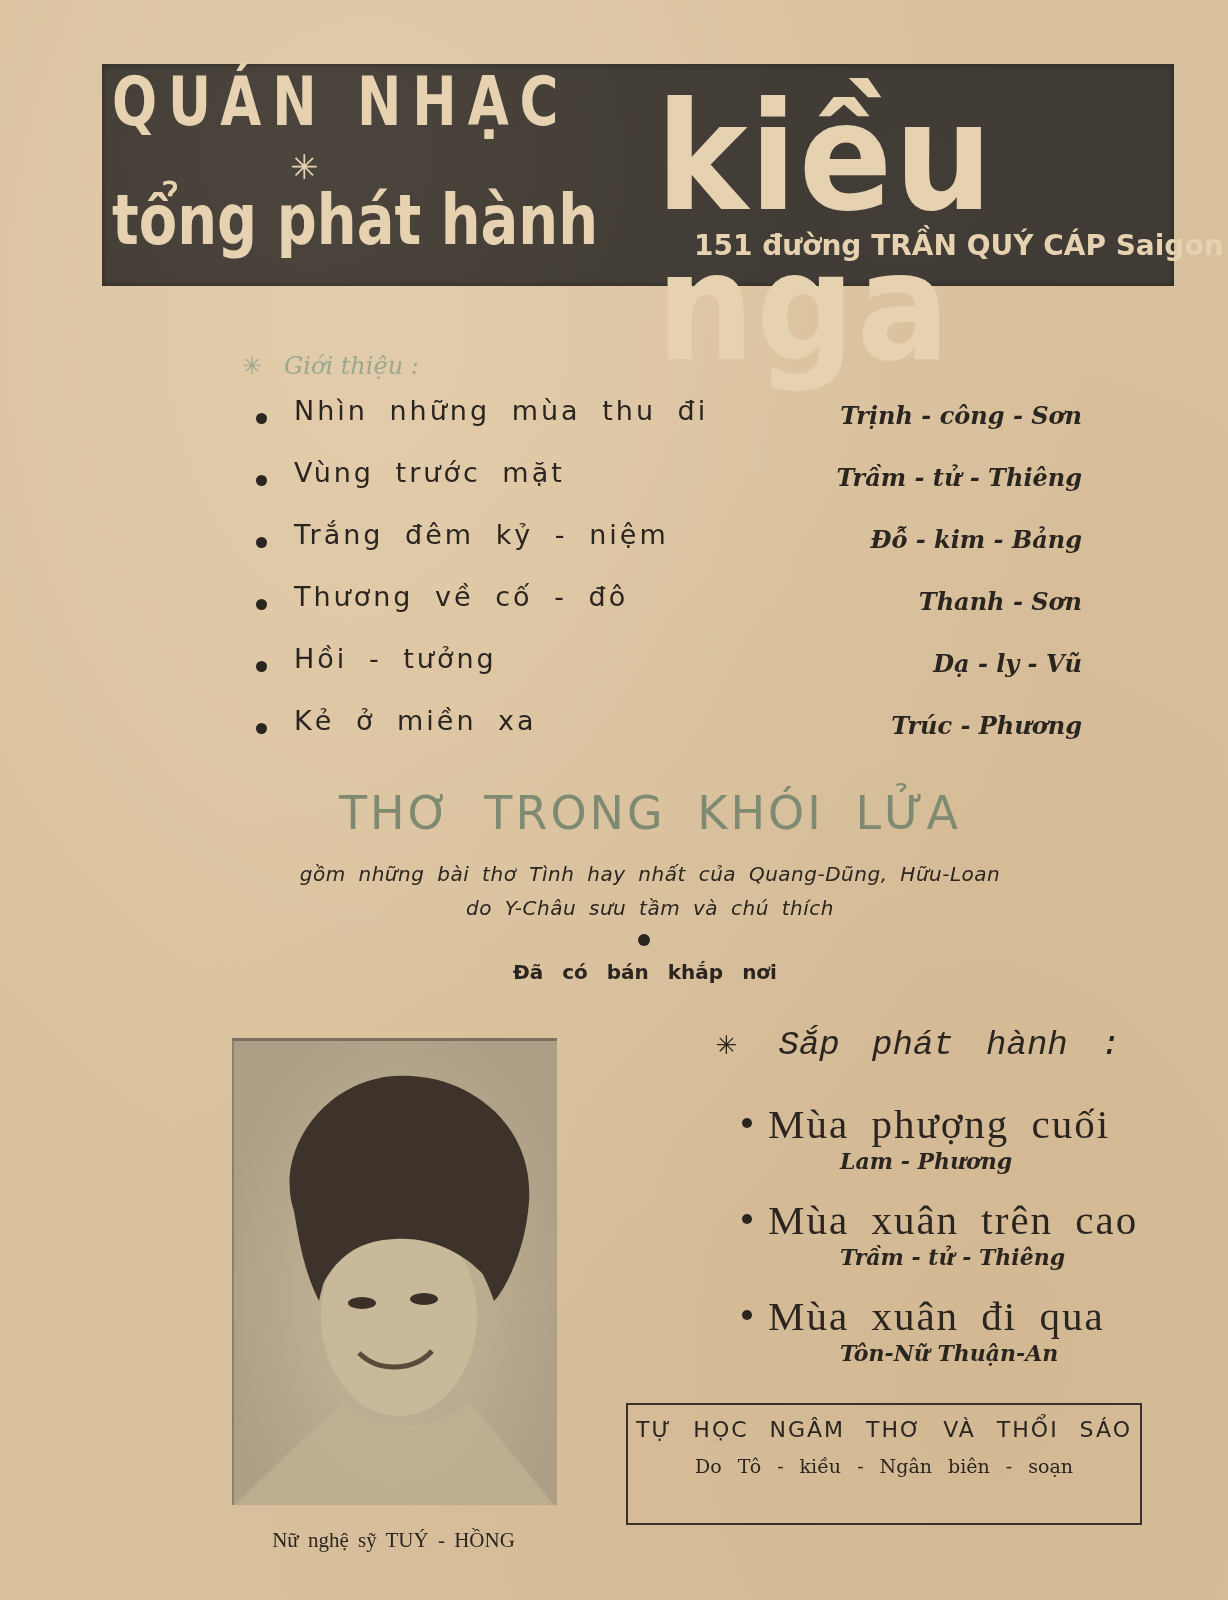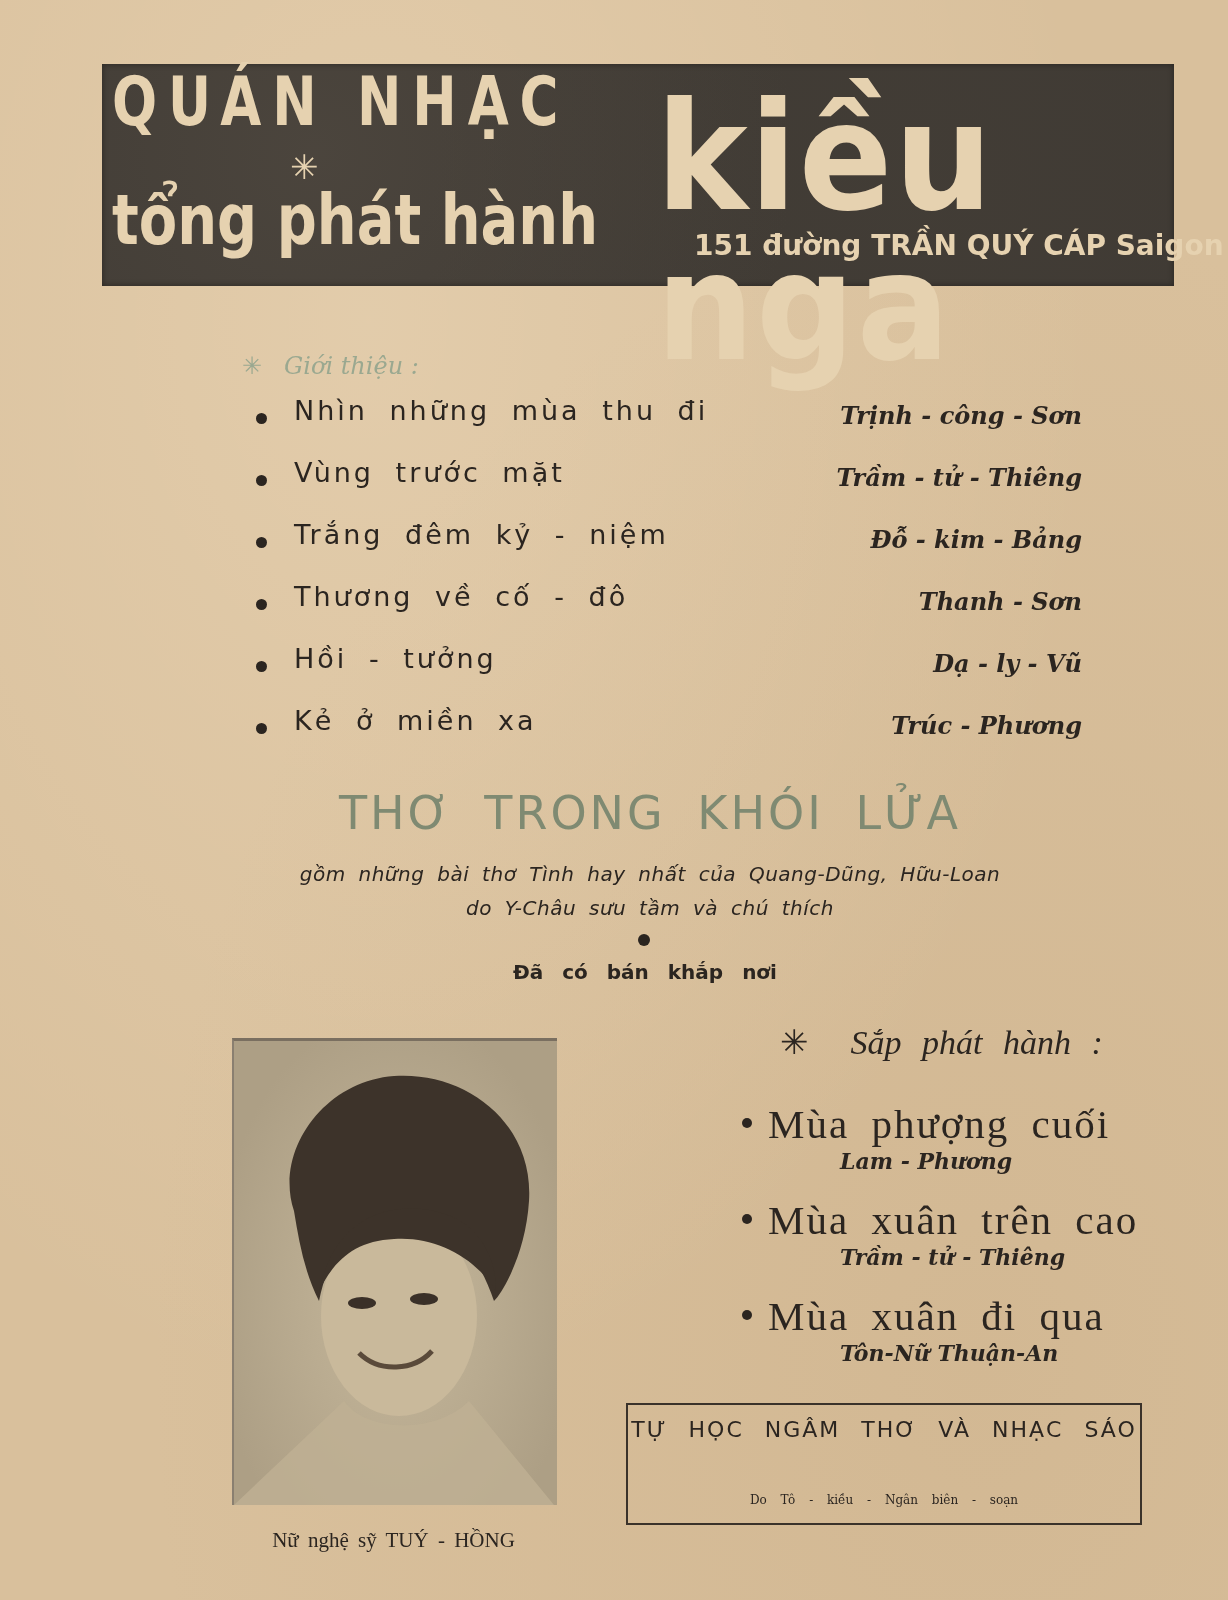--- a/index.html
+++ b/index.html
@@ -162,22 +162,22 @@
       left: 232px; width: 323px; top: 1528px;
       text-align: center;
       font-family: Liberation Serif, serif;
       font-size: 21px;
       word-spacing: 4px;
       white-space: nowrap;
     }
 
     
     .upcoming-heading {
-      left: 780px; top: 1022px;
-      font-family: Liberation Serif, serif;
+      left: 716px; top: 1022px;
+      font-family: Liberation Mono, monospace;
       font-style: italic;
       font-size: 34px;
       word-spacing: 12px;
       white-space: nowrap;
       text-align: center;
     }
     .upcoming-heading .star { font-style: normal; margin-right: 42px; }
     .upcoming-list { left: 740px; top: 1098px; width: 380px; }
     .upcoming-item { position: relative; height: 96px; }
     .upcoming-bullet {
@@ -216,24 +216,23 @@
       font-family: "DejaVu Sans", sans-serif;
       font-size: 22px;
       letter-spacing: 2px;
       word-spacing: 12px;
       white-space: nowrap;
     }
     .promo-author {
       position: absolute; left: 0; right: 0; top: 50px;
       text-align: center;
       font-family: "DejaVu Serif", serif;
-      font-size: 12px;
+      font-size: 19px;
       word-spacing: 10px;
       white-space: nowrap;
-      margin-top: 38px;
     }
     .promo-note {
       position: absolute; left: 0; right: 0; top: 84px;
       text-align: center;
       font-family: "DejaVu Serif", serif;
       font-style: italic;
       font-size: 19px;
       word-spacing: 10px;
       white-space: nowrap;
     }
@@ -325,15 +324,15 @@
     <span class="upcoming-author">Trầm - tử - Thiêng</span>
   </div>
   <div class="upcoming-item">
     <span class="upcoming-bullet"></span>
     <span class="upcoming-title">Mùa xuân đi qua</span>
     <span class="upcoming-author">Tôn-Nữ Thuận-An</span>
   </div>
 </div>
 
 <div class="abs promo-box">
-  <div class="promo-title">TỰ HỌC NGÂM THƠ VÀ NHẠC SÁO</div>
+  <div class="promo-title">TỰ HỌC NGÂM THƠ VÀ THỔI SÁO</div>
   <div class="promo-author">Do Tô - kiều - Ngân biên - soạn</div>
 </div>
 
 </body></html>

